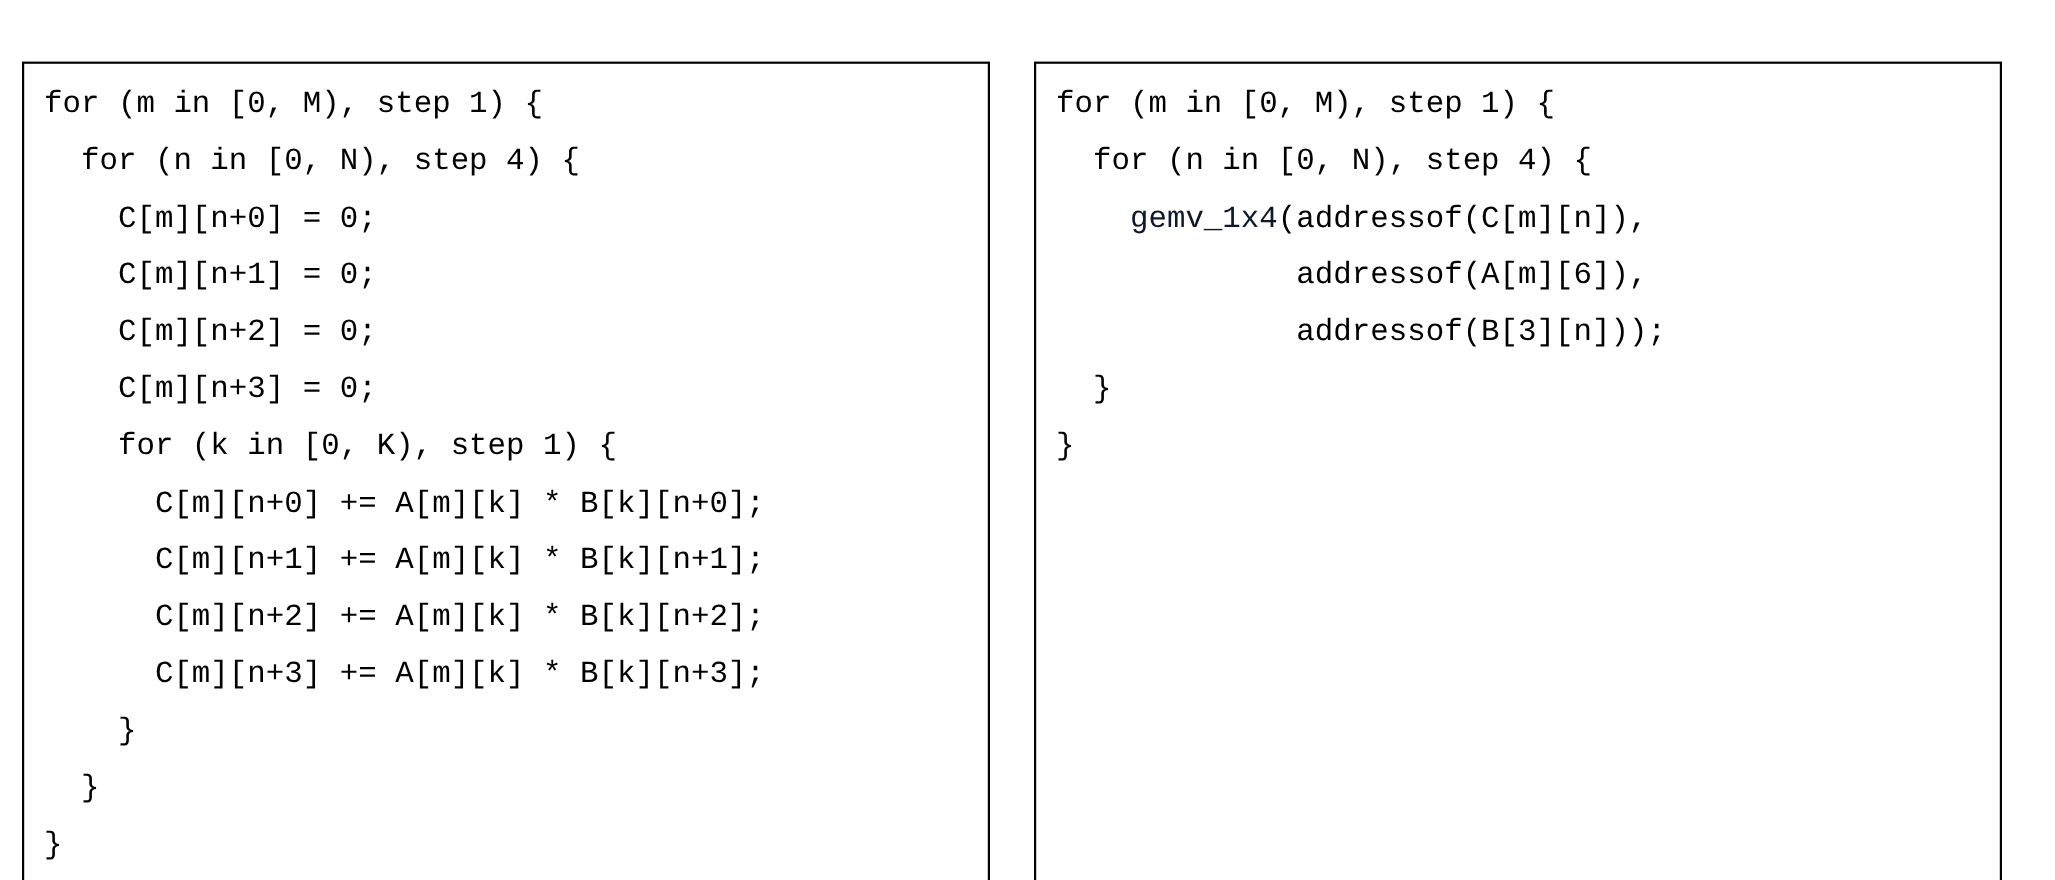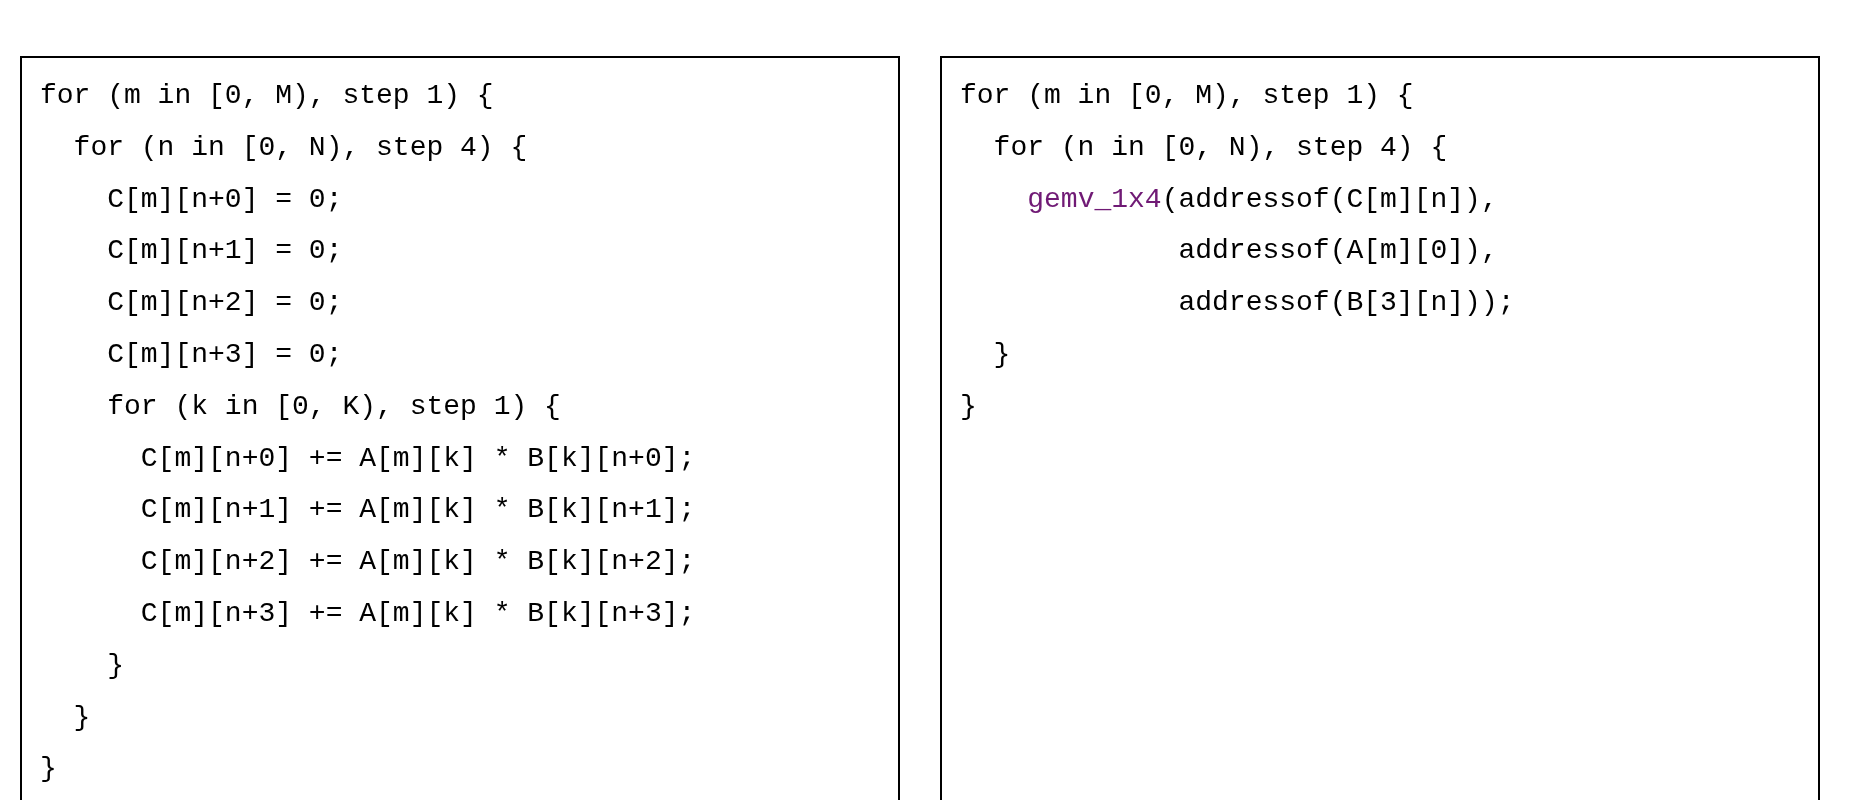--- a/index.html
+++ b/index.html
@@ -15,21 +15,21 @@
       border: 2px solid #000;
       padding: 12px 18px;
       width: 880px;
       height: 779px;
       font-size: 28px;
       line-height: 1.85;
       white-space: pre;
       overflow: hidden;
       margin-top: 36px;
     }
-    .hl { color: #701a75; }
+    .hl { color: #0f172a; }
   </style>
 </head>
 <body>
 
 <div class="code-panel"><span>for (m in [0, M), step 1) {</span>
 <span>  for (n in [0, N), step 4) {</span>
 <span>    C[m][n+0] = 0;</span>
 <span>    C[m][n+1] = 0;</span>
 <span>    C[m][n+2] = 0;</span>
 <span>    C[m][n+3] = 0;</span>
@@ -38,16 +38,16 @@
 <span>      C[m][n+1] += A[m][k] * B[k][n+1];</span>
 <span>      C[m][n+2] += A[m][k] * B[k][n+2];</span>
 <span>      C[m][n+3] += A[m][k] * B[k][n+3];</span>
 <span>    }</span>
 <span>  }</span>
 <span>}</span></div>
 
 <div class="code-panel"><span>for (m in [0, M), step 1) {</span>
 <span>  for (n in [0, N), step 4) {</span>
 <span>    </span><span class="hl">gemv_1x4</span><span>(addressof(C[m][n]),</span>
-<span>             addressof(A[m][0]),</span>
+<span>             addressof(A[m][6]),</span>
 <span>             addressof(B[3][n]));</span>
 <span>  }</span>
 <span>}</span></div>
 
 </body></html>

